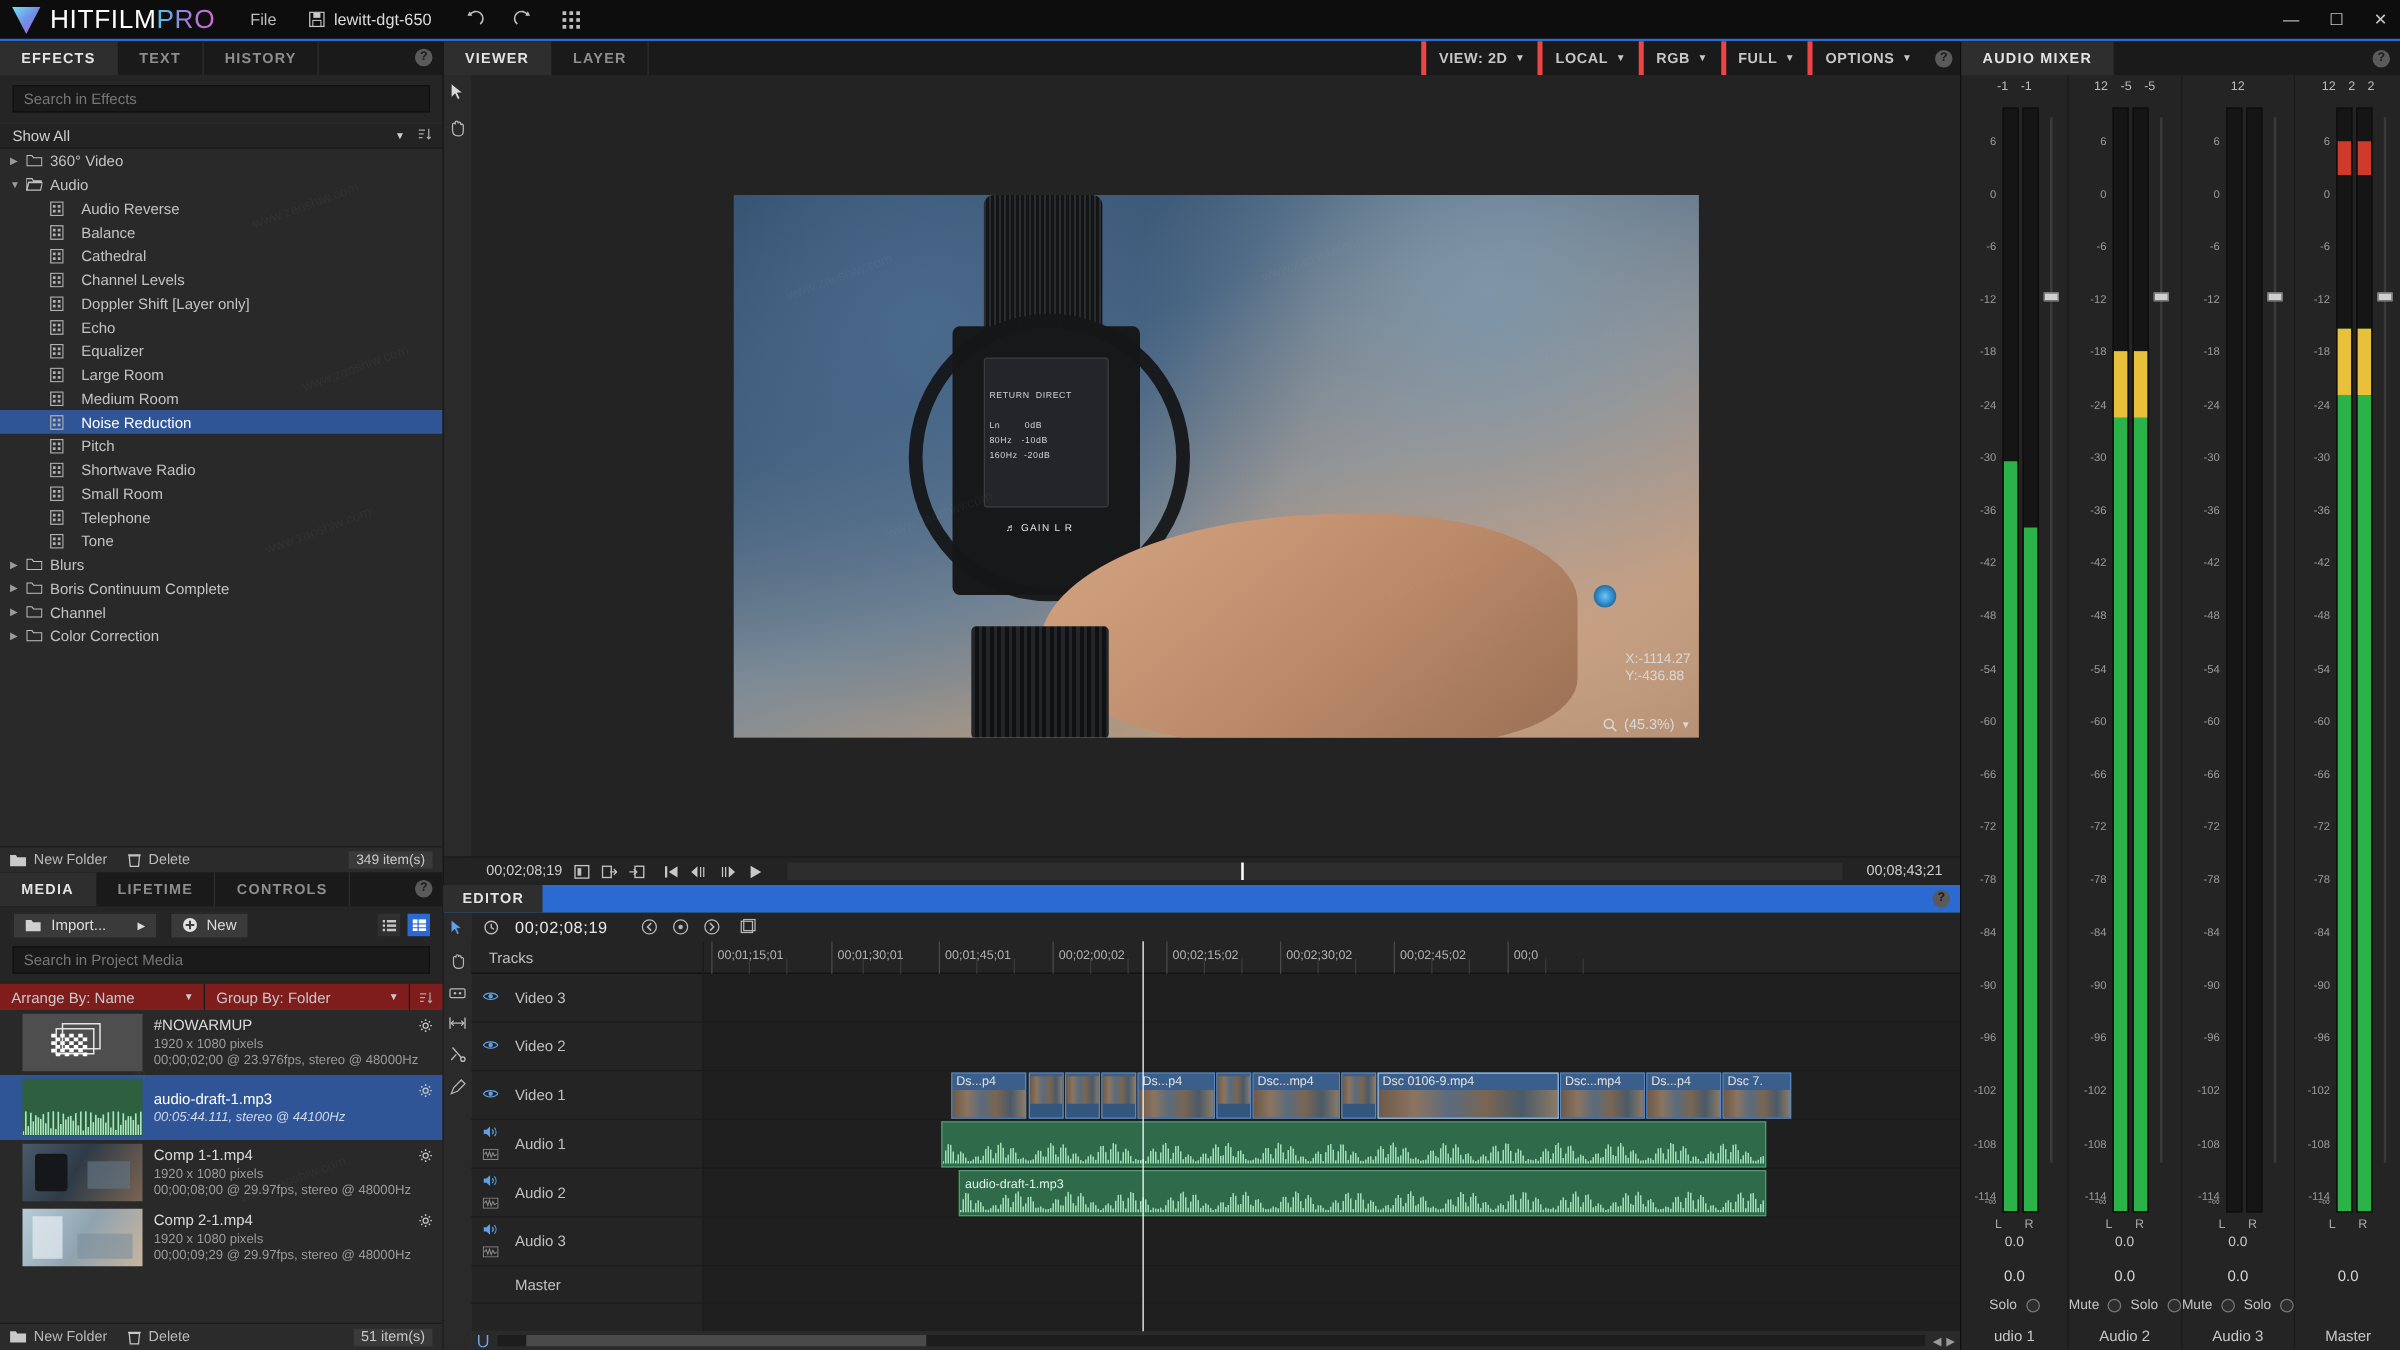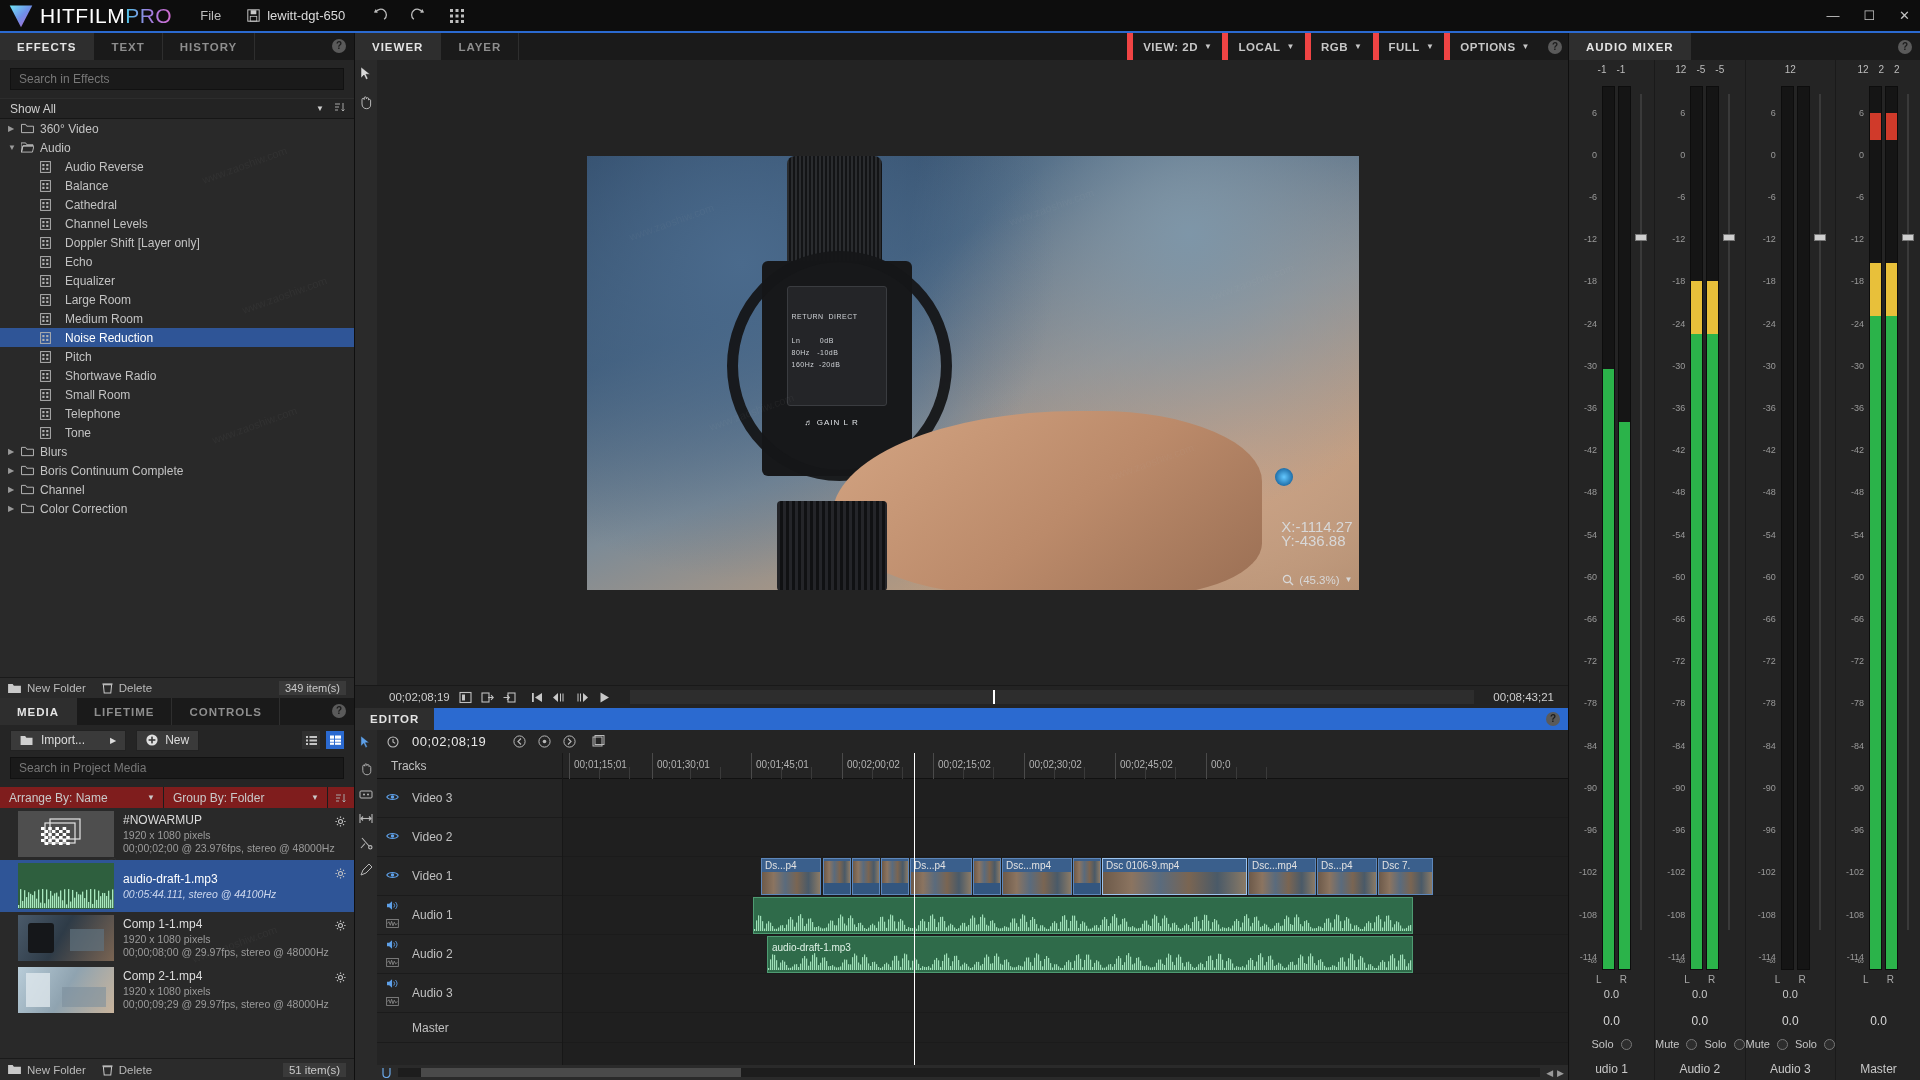--- a/index.html
+++ b/index.html
@@ -103,29 +103,29 @@
   .mgear { position: absolute; right: 8px; top: 5px; color: #b4b4b4; }
 
   
   .centercol { flex: 1; display: flex; flex-direction: column; min-width: 0; background: #1f1f1f; }
   .viewer-head { height: 27px; background: #1a1a1a; display: flex; align-items: stretch; position: relative; }
   .viewer-head .tab { padding: 0 17px; display: flex; align-items: center; font-size: 11.5px; letter-spacing: 1px;
     color: #8e8e8e; font-weight: 600; border-right: 1px solid #2e2e2e; }
   .viewer-head .tab.active { background: #2e2e2e; color: #e4e4e4; }
   .vh-opts { margin-left: auto; display: flex; align-items: center; gap: 0; padding-right: 6px; }
   .vh-opt { display: flex; align-items: center; gap: 6px; padding: 0 10px; font-size: 11.5px;
-    color: #c7c7c7; font-weight: 600; letter-spacing: .5px; height: 27px; border-left: 6px solid #ef4444; }
+    color: #c7c7c7; font-weight: 600; letter-spacing: .5px; height: 27px; border-left: 4px solid #ef4444; }
 
   .viewer-body { flex: 1; background: #232323; position: relative; display: flex; min-height: 0; }
   .vtools { width: 22px; background: #2a2a2a; padding-top: 6px; display: flex; flex-direction: column;
     align-items: center; gap: 14px; }
   .vstage { flex: 1; position: relative; display: flex; align-items: center; justify-content: center; }
   .vframe { width: 772px; height: 434px; position: relative; overflow: hidden;
     background: linear-gradient(155deg,#2e4a68 0%,#3b5a7a 22%,#6d7f8e 45%,#9aa7ad 62%,#c8a98d 78%,#b08a6d 100%); }
-  .coords { position: absolute; right: 6px; bottom: 42px; font-size: 15px; color: #d8d8d8; text-align: left; line-height: 14px; }
+  .coords { position: absolute; right: 6px; bottom: 42px; font-size: 11px; color: #d8d8d8; text-align: left; line-height: 14px; }
   .zoombar { position: absolute; right: 6px; bottom: 4px; display: flex; align-items: center; gap: 5px;
     font-size: 11.5px; color: #d8d8d8; }
 
   .transport { height: 23px; background: #232323; display: flex; align-items: center; padding: 0 8px;
     gap: 9px; font-size: 11.5px; color: #cfcfcf; border-top: 1px solid #191919; }
   .tscrub { flex: 1; height: 14px; background: #2d2d2d; margin: 0 10px; position: relative; }
   .tscrub .ph { position: absolute; width: 2px; height: 14px; background: #fff; left: 43%; }
 
   
   .editor { height: 372px; display: flex; flex-direction: column; background: #14532d; }
@@ -1095,21 +1095,21 @@
                   <div class="hdrow" style="height: 30px;">
                     <span style="width:13px;display:inline-block"></span>
                     <span style="padding-left:4px">Master</span>
                   </div>
                 </div>
               <div class="tl-scroll" id="timeline-scroll">
                   <div class="ruler">
                     <div class="tick" style="left: 6px;">00;01;15;01</div>
                     <div class="tickm" style="left: 36px;"></div>
                     <div class="tickm" style="left: 66px;"></div>
-                    <div class="tick" style="left: 89px;">00;01;30;01</div>
+                    <div class="tick" style="left: 102px;">00;01;30;01</div>
                     <div class="tickm" style="left: 127px;"></div>
                     <div class="tickm" style="left: 157px;"></div>
                     <div class="tick" style="left: 188px;">00;01;45;01</div>
                     <div class="tickm" style="left: 218px;"></div>
                     <div class="tickm" style="left: 248px;"></div>
                     <div class="tick" style="left: 279px;">00;02;00;02</div>
                     <div class="tickm" style="left: 309px;"></div>
                     <div class="tickm" style="left: 339px;"></div>
                     <div class="tick" style="left: 370px;">00;02;15;02</div>
                     <div class="tickm" style="left: 400px;"></div>

